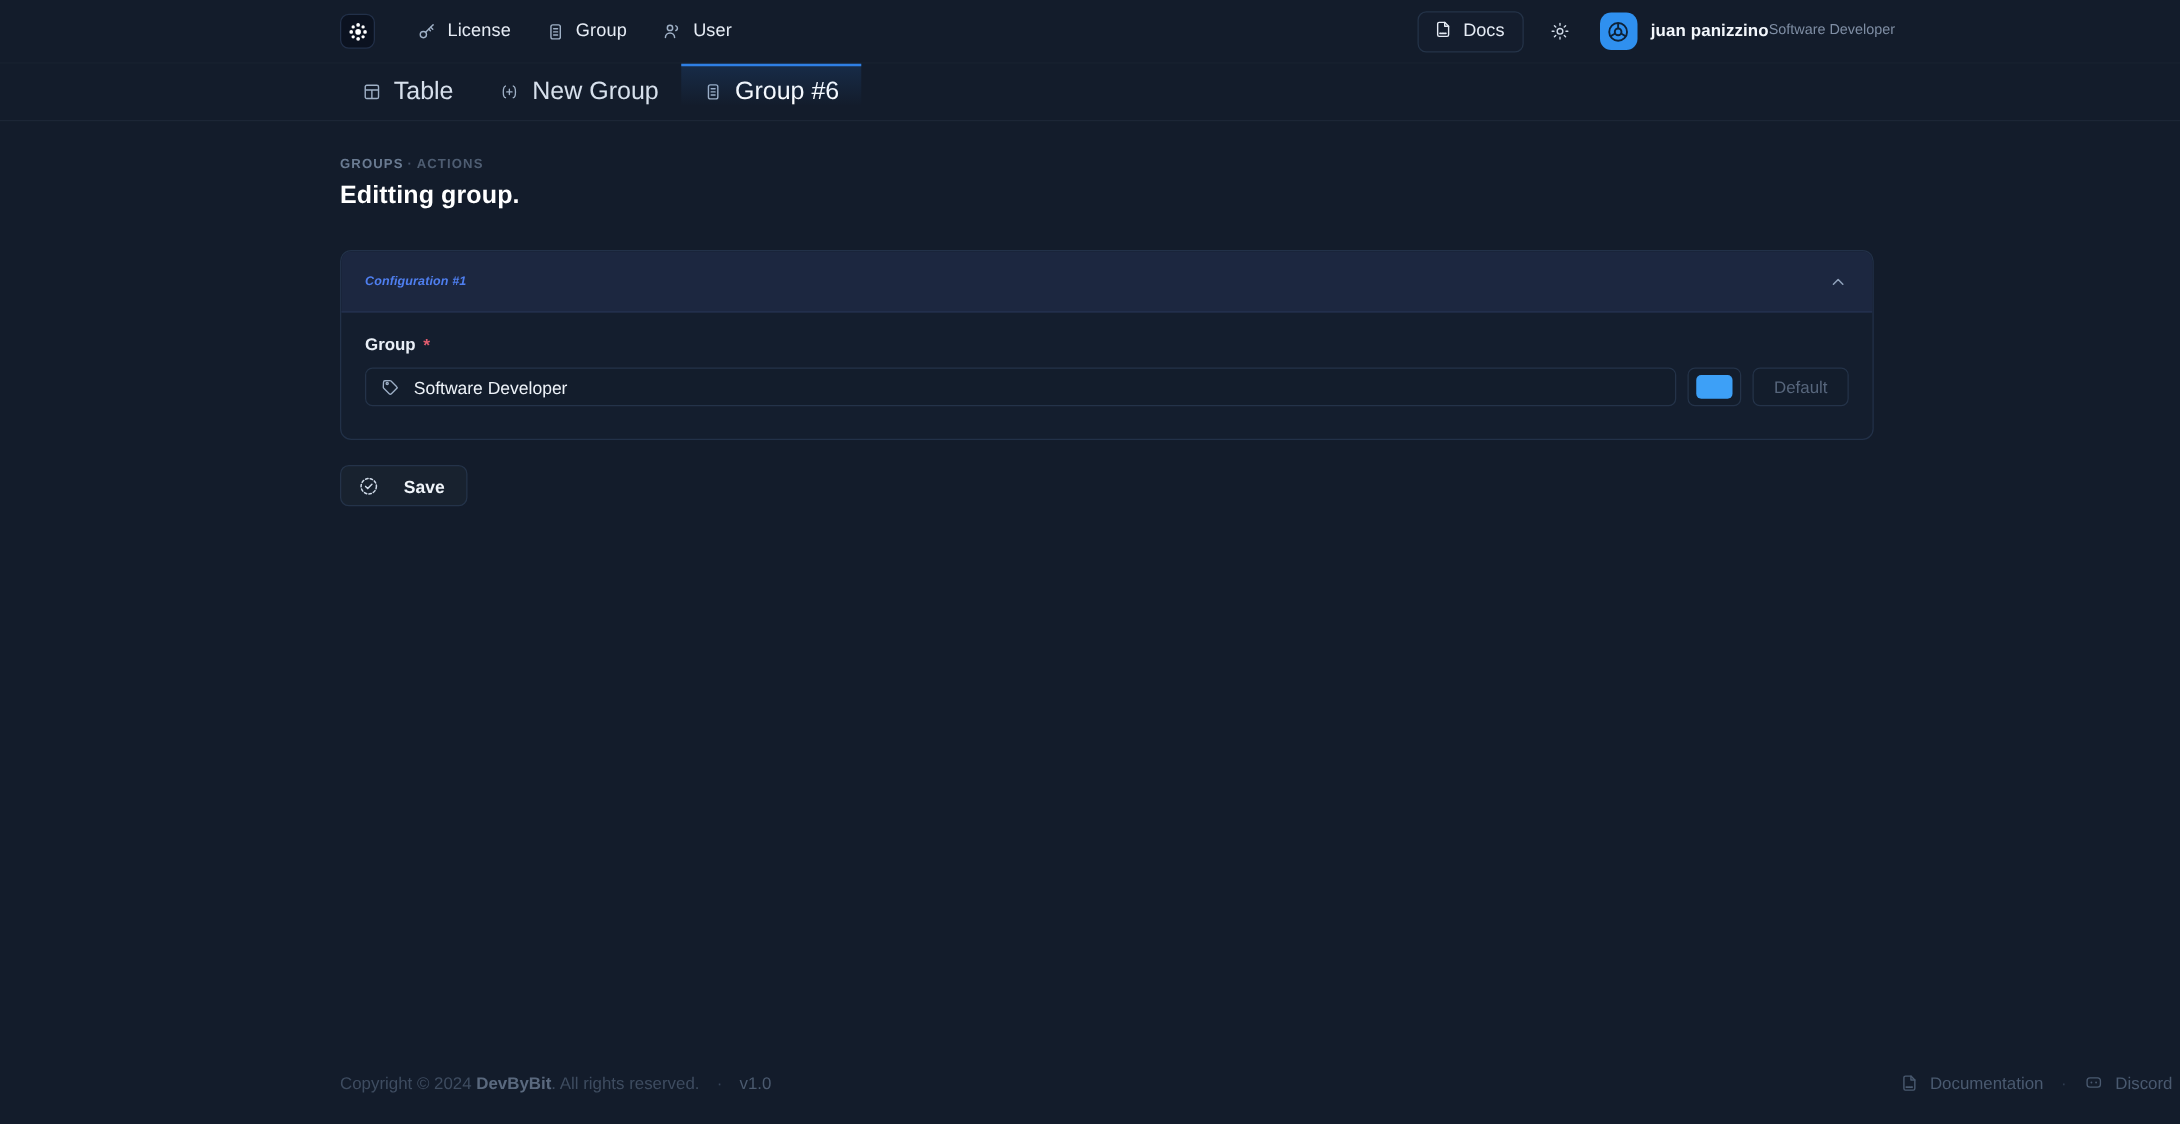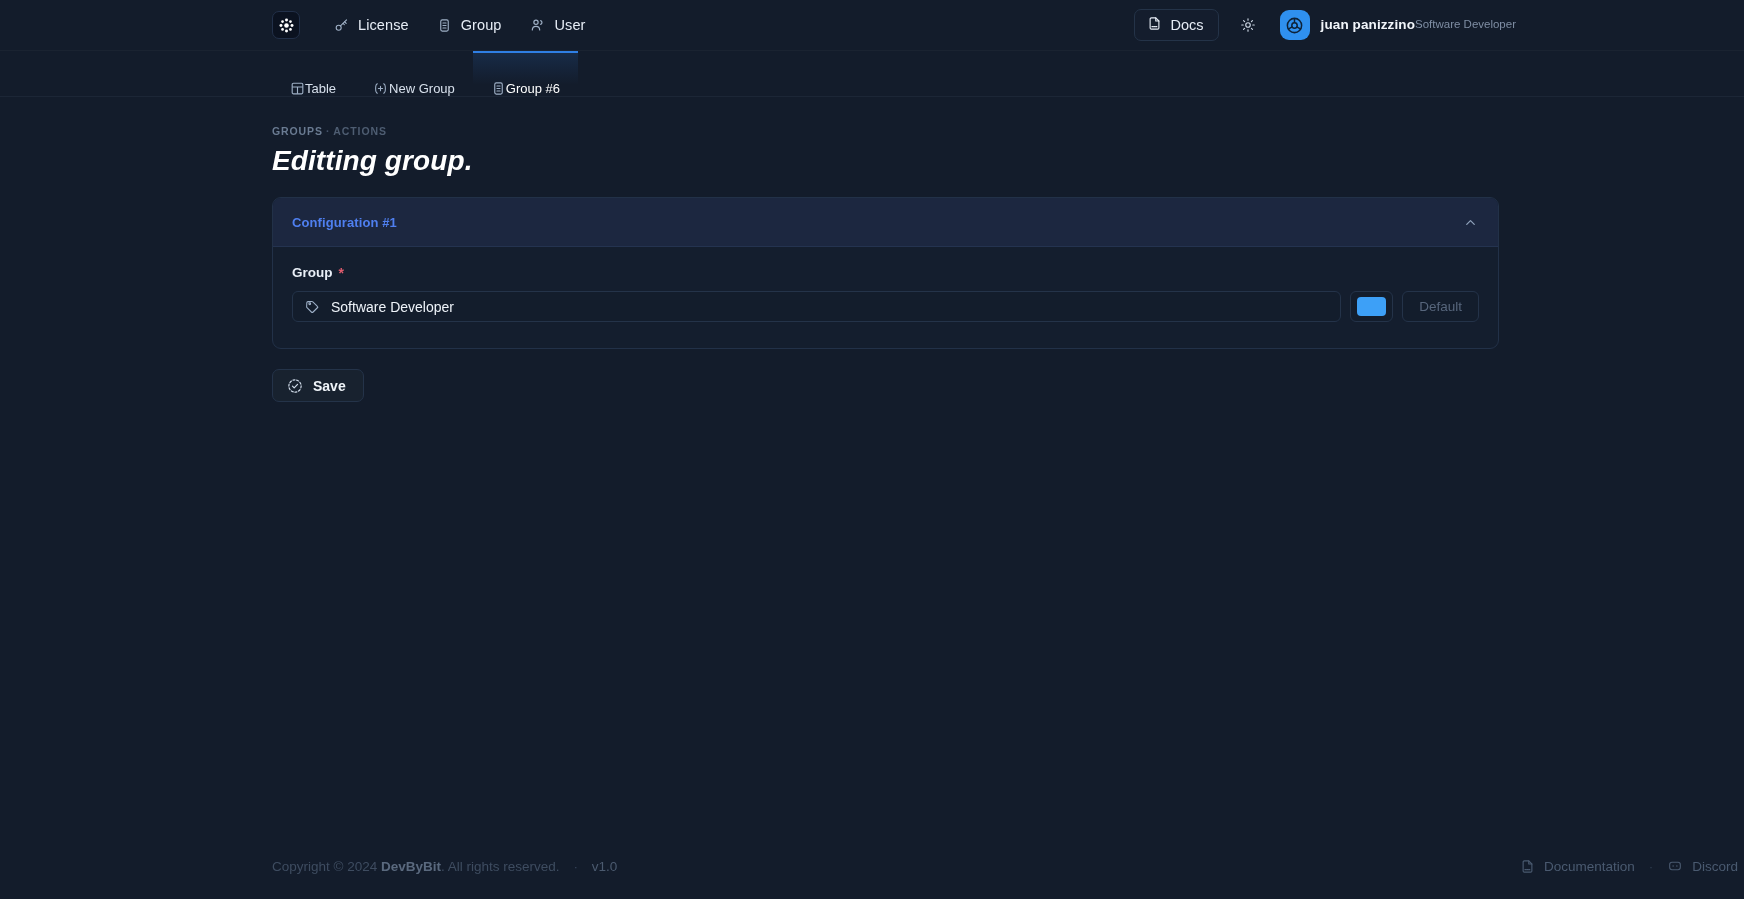--- a/index.html
+++ b/index.html
@@ -99,23 +99,23 @@
     border-bottom: 1px solid #1c2636;
     position: relative;
   }
   .tabs {
     display: flex;
     align-items: stretch;
     height: 100%;
     margin-left: 272px;
   }
   .tab {
-    display: flex; align-items: flex-end; 
+    display: flex; align-items: center; gap: 10px;
     padding: 0 18px;
-    font-size: 13px;
+    font-size: 20px;
     color: #d7e0ec;
     cursor: pointer;
     position: relative;
   }
   .tab .ico { color: #9fb0c6; display: flex; align-items: center; }
   .tab.active { color: #ffffff; }
   .tab.active::before {
     content: "";
     position: absolute;
     top: 0; left: 0; right: 0;
@@ -139,49 +139,49 @@
   .breadcrumb {
     font-size: 10.5px;
     letter-spacing: .9px;
     font-weight: bold;
     color: #6a7b92;
     margin-bottom: 8px;
   }
   .breadcrumb .crumb-2 { color: #4e5d72; }
   .breadcrumb .sep { color: #45536a; margin: 0 3px; }
   .page-title {
-    font-size: 28px;
+    font-size: 20px;
     font-weight: bold;
     color: #ffffff;
     letter-spacing: .1px;
-    margin-bottom: 20px;
-    font-style: italic;
+    margin-bottom: 32px;
   }
 
   .card {
     border: 1px solid #223148;
     border-radius: 9px;
     overflow: hidden;
     background: #141e2e;
   }
   .card-header {
     background: #1c2740;
     height: 49px;
     display: flex;
     align-items: center;
     justify-content: space-between;
     padding: 0 20px 0 19px;
     cursor: pointer;
     border-bottom: 1px solid #243350;
   }
   .card-title {
     color: #4f7ff0;
-    font-size: 13px;
+    font-size: 10px;
     font-weight: bold;
     letter-spacing: .1px;
+    font-style: italic;
   }
   .chev { color: #8fa1ba; display: flex; }
   .card-body { padding: 18px 19px 26px 19px; }
 
   .field-label {
     font-size: 13.5px;
     font-weight: bold;
     color: #e9eff7;
     margin-bottom: 11px;
     display: flex;
@@ -232,21 +232,21 @@
     display: flex; align-items: center; justify-content: center;
     padding: 0 16px;
     cursor: pointer;
   }
 
   .save-btn {
     margin-top: 20px;
     height: 33px;
     display: inline-flex;
     align-items: center;
-    gap: 10px;
+    gap: 20px;
     border: 1px solid #243349;
     border-radius: 7px;
     background: #18222f;
     color: #f0f5fa;
     font-size: 14px;
     font-weight: bold;
     padding: 0 17px 0 14px;
     cursor: pointer;
   }
   .save-btn .ico { color: #cfdae8; display: flex; align-items: center; }

